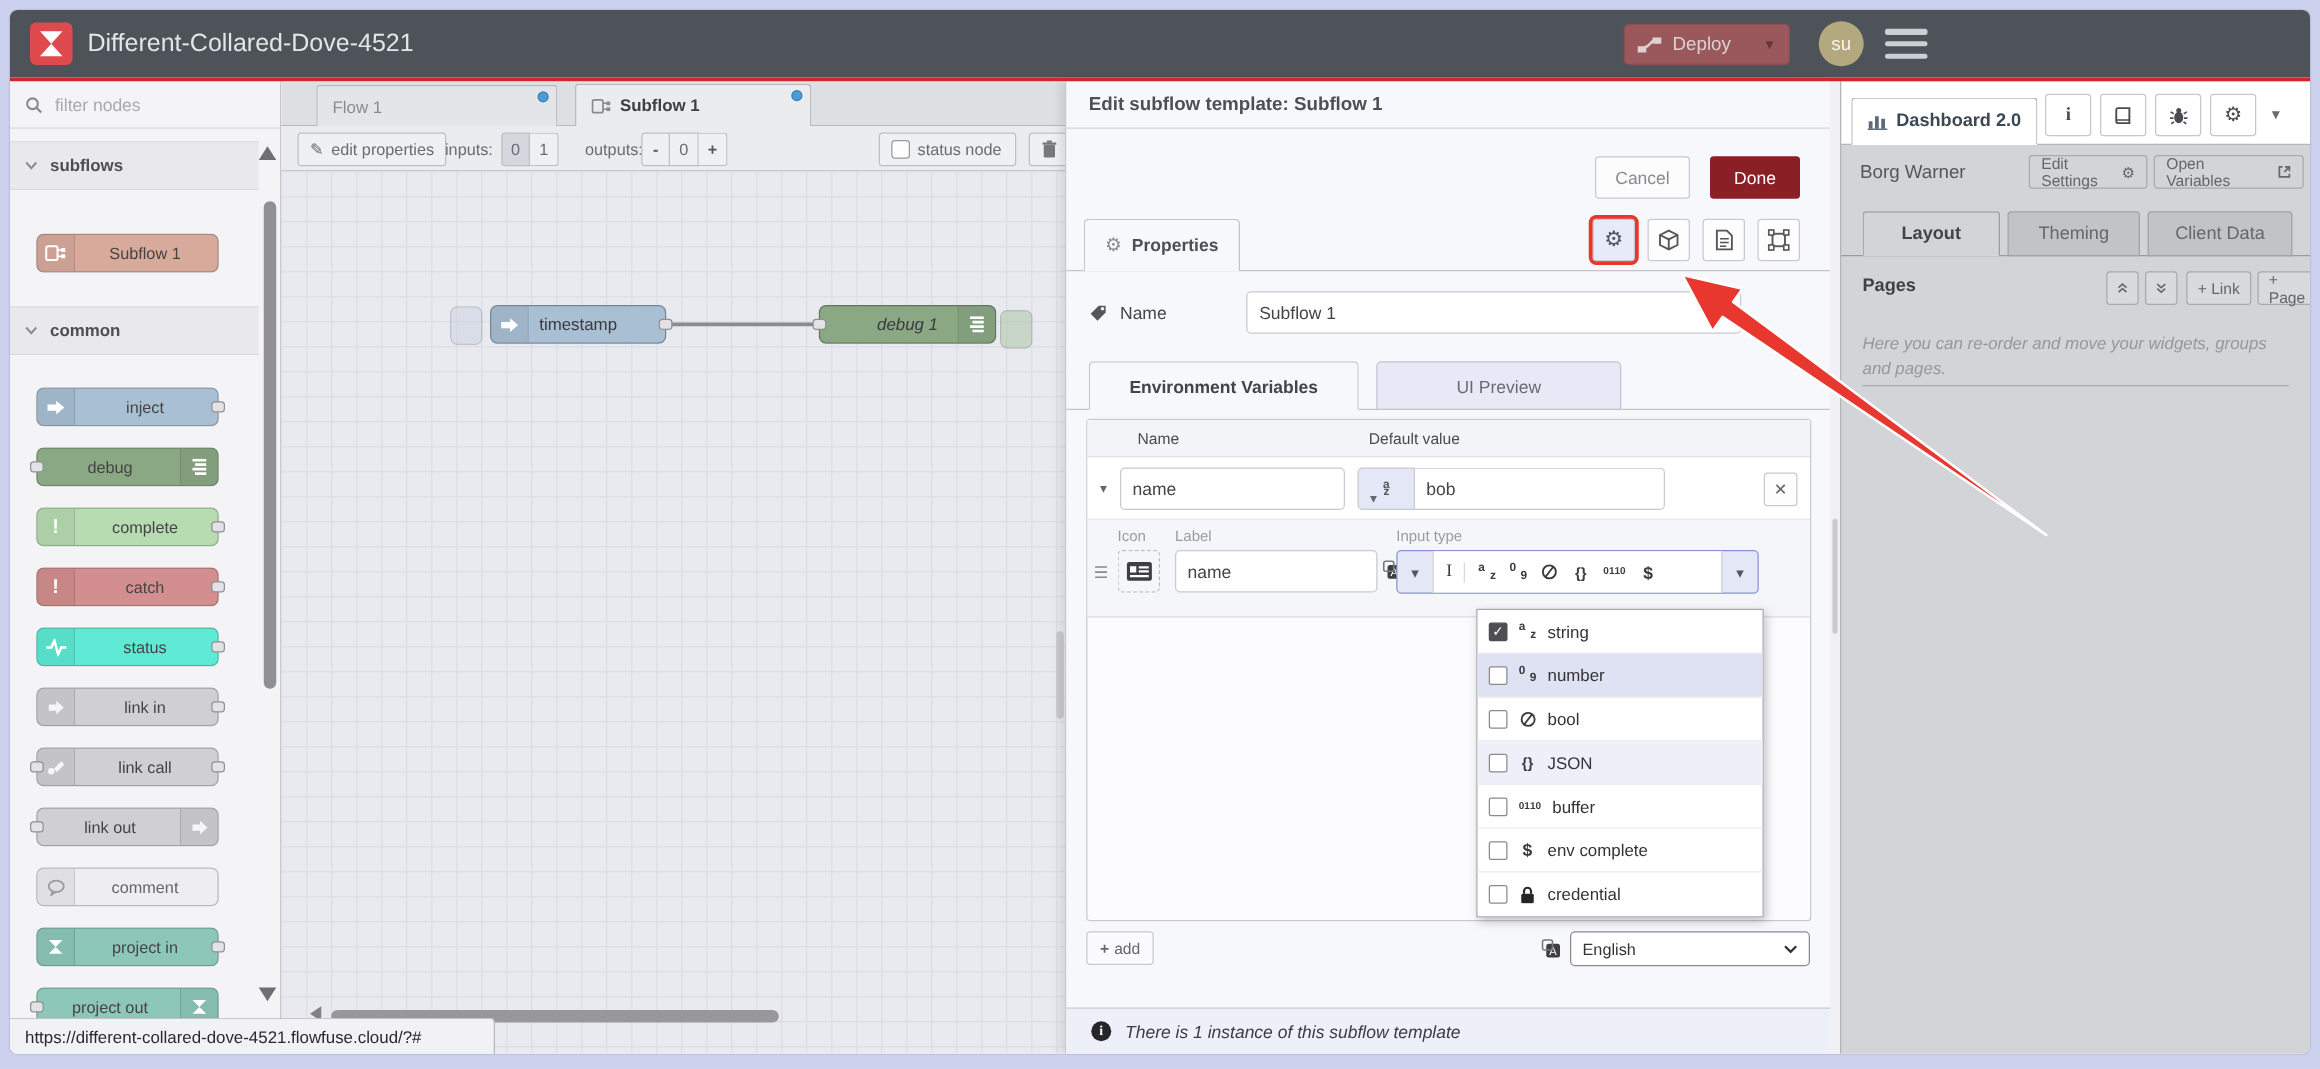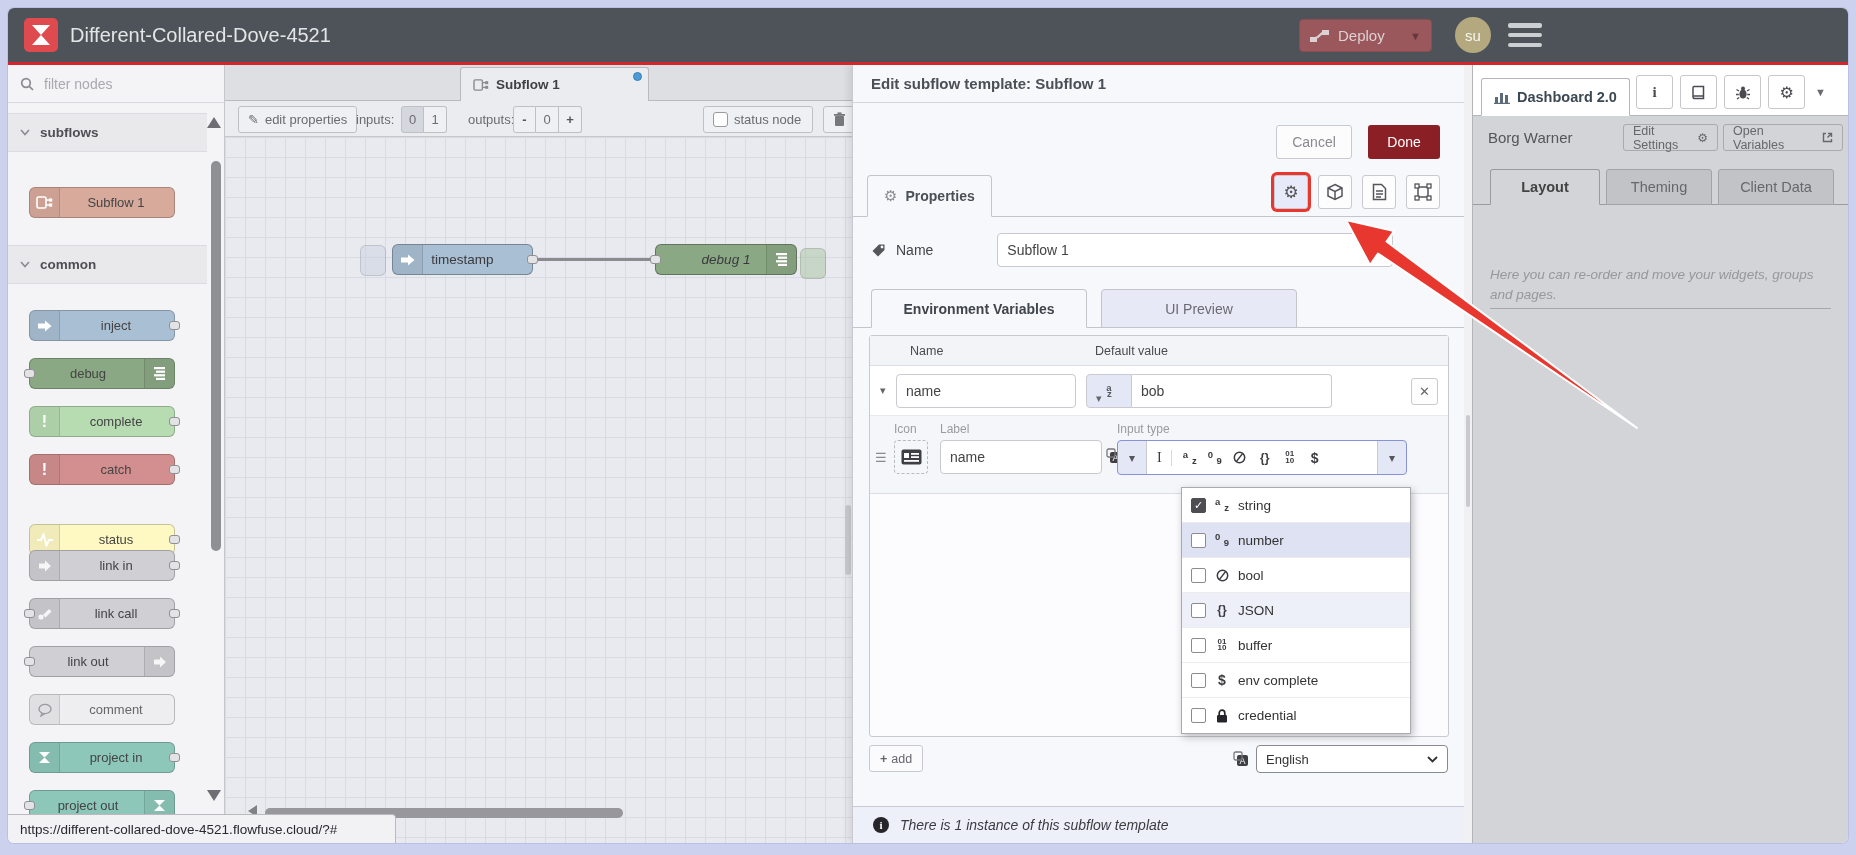--- a/index.html
+++ b/index.html
@@ -118,21 +118,21 @@
   .envedit .tin.lbl-in{position:absolute;left:70px;top:24px;width:162px;padding-right:24px;}
   .trico{position:absolute;left:236px;top:32px;} 
   .itwrap{position:absolute;left:247px;top:24px;width:290px;height:35px;border:1px solid #8892d8;border-radius:4px;
     background:#e4e7f6;display:flex;align-items:stretch;}
   .itcaret{width:28px;display:flex;align-items:center;justify-content:center;color:#55555a;}
   .itfield{flex:1;background:#fff;border-left:1px solid #c9c9cf;border-right:1px solid #c9c9cf;
     display:flex;align-items:center;gap:11px;padding:0 10px;color:#3a3a3f;}
   .tico{display:inline-flex;align-items:center;justify-content:center;min-width:14px;font-size:12px;color:#3a3a3f;}
   .t-stack{display:inline-flex;flex-direction:column;line-height:.62;font-size:9.5px;font-weight:bold;}
   .t-stack .up{align-self:flex-start;} .t-stack .dn{align-self:flex-end;}
-  .t-buf{display:inline-flex;flex-direction:column;line-height:.8;font-size:8px;font-weight:bold;letter-spacing:0;}
+  .t-buf{display:inline-flex;flex-direction:row;line-height:.8;font-size:8px;font-weight:bold;letter-spacing:0;}
   .t-ibeam{font-family:"Liberation Serif",serif;font-size:14px;border-right:1px solid #d8d8de;padding-right:9px;}
   .t-json{font-size:12px;font-weight:bold;}
   .t-dollar{font-size:14px;font-weight:bold;}
   .typemenu{position:absolute;left:328px;top:422px;width:230px;background:#fff;border:1px solid #a9a9b0;
     box-shadow:2px 3px 8px rgba(0,0,0,.25);z-index:40;}
   .tmrow{height:35px;display:flex;align-items:center;gap:9px;padding:0 9px;border-bottom:1px solid #ececf0;font-size:13.5px;color:#333;}
   .tmrow:last-child{border-bottom:none;}
   .tmrow.hov{background:#dfe2f2;} .tmrow.alt{background:#eef0f9;}
   .cb{width:15px;height:15px;border:1.5px solid #8a8a90;border-radius:2px;background:#fff;display:flex;align-items:center;justify-content:center;}
   .cb.on{background:#4d4d52;border-color:#4d4d52;color:#fff;font-size:11px;}
@@ -276,21 +276,21 @@
       <span class="lbl shift-r">complete</span>
       <span class="port r"></span>
     </div>
 
     <div class="pnode" style="top:389px;background:#d38f8f">
       <span class="pi l" style="color:#fff;font-weight:bold;font-size:16px">!</span>
       <span class="lbl shift-r">catch</span>
       <span class="port r"></span>
     </div>
 
-    <div class="pnode" style="top:459px;background:#fef9c3">
+    <div class="pnode" style="top:437px;background:#5eead4">
       <span class="pi l">
         <svg class="gl" width="18" height="14" viewBox="0 0 18 14">
             <polyline points="1,7 5,7 7.5,1.5 10.5,12.5 13,7 17,7" fill="none" stroke="#fff" stroke-width="2"></polyline>
           </svg>
       </span>
       <span class="lbl shift-r">status</span>
       <span class="port r"></span>
     </div>
 
     <div class="pnode" style="top:485px;background:#cfcfd4">
@@ -357,20 +357,24 @@
       <span class="port l"></span>
     </div>
 
     <div class="pscroll-up" style="top:52px"></div>
     <div class="pscroll-thumb" style="top:96px"></div>
     <div class="pscroll-down"></div>
   </aside>
 
   <section class="workspace">
     <div class="tabbar">
+      <div class="wtab" style="left:28px;width:193px">
+        <span>Flow 1</span>
+        <span class="bluedot"></span>
+      </div>
       <div class="wtab active" style="left:235px;width:189px">
         <svg class="gl" width="16" height="14" viewBox="0 0 17 15">
             <rect x="1" y="2" width="9" height="11" rx="1.5" fill="none" stroke="#8a8a90" stroke-width="1.5"></rect>
             <line x1="10" y1="5" x2="14" y2="5" stroke="#8a8a90" stroke-width="1.3"></line>
             <line x1="10" y1="10" x2="14" y2="10" stroke="#8a8a90" stroke-width="1.3"></line>
             <rect x="13" y="3.4" width="3.2" height="3.2" fill="#8a8a90"></rect>
             <rect x="13" y="8.4" width="3.2" height="3.2" fill="#8a8a90"></rect>
           </svg>
         <span>Subflow 1</span>
         <span class="bluedot"></span>
@@ -727,20 +731,37 @@
         </span>
       </div>
     </div>
 
     <div class="sb-tabs">
       <div class="stab active">Layout</div>
       <div class="stab idle i1">Theming</div>
       <div class="stab idle i2">Client Data</div>
     </div>
 
+    <div class="sb-pages">
+      <span class="pg">Pages</span>
+      <div class="pgbtn" style="left:212px;width:26px">
+        <svg class="gl" width="10" height="11" viewBox="0 0 10 11">
+            <polyline points="1,5 5,1.5 9,5" fill="none" stroke="#66666c" stroke-width="1.6"></polyline>
+            <polyline points="1,9.5 5,6 9,9.5" fill="none" stroke="#66666c" stroke-width="1.6"></polyline>
+          </svg>
+      </div>
+      <div class="pgbtn" style="left:243px;width:26px">
+        <svg class="gl" width="10" height="11" viewBox="0 0 10 11">
+            <polyline points="1,1.5 5,5 9,1.5" fill="none" stroke="#66666c" stroke-width="1.6"></polyline>
+            <polyline points="1,6 5,9.5 9,6" fill="none" stroke="#66666c" stroke-width="1.6"></polyline>
+          </svg>
+      </div>
+      <div class="pgbtn" style="left:276px;width:52px">+ Link</div>
+      <div class="pgbtn" style="left:333px;width:54px">+ Page</div>
+    </div>
 
     <div class="sb-help">Here you can re-order and move your widgets, groups and pages.</div>
     <div class="sb-div"></div>
   </aside>
 
   <div class="urltip">https://different-collared-dove-4521.flowfuse.cloud/?#</div>
 
   <svg class="annot-svg" viewBox="0 0 1840 835">
     <polygon points="1338,212 1386,223 1378.5,233.5 1629,420 1370,245.5 1362,257" fill="#e8372f" stroke="#ffffff" stroke-width="2" stroke-linejoin="round"></polygon>
   </svg>

